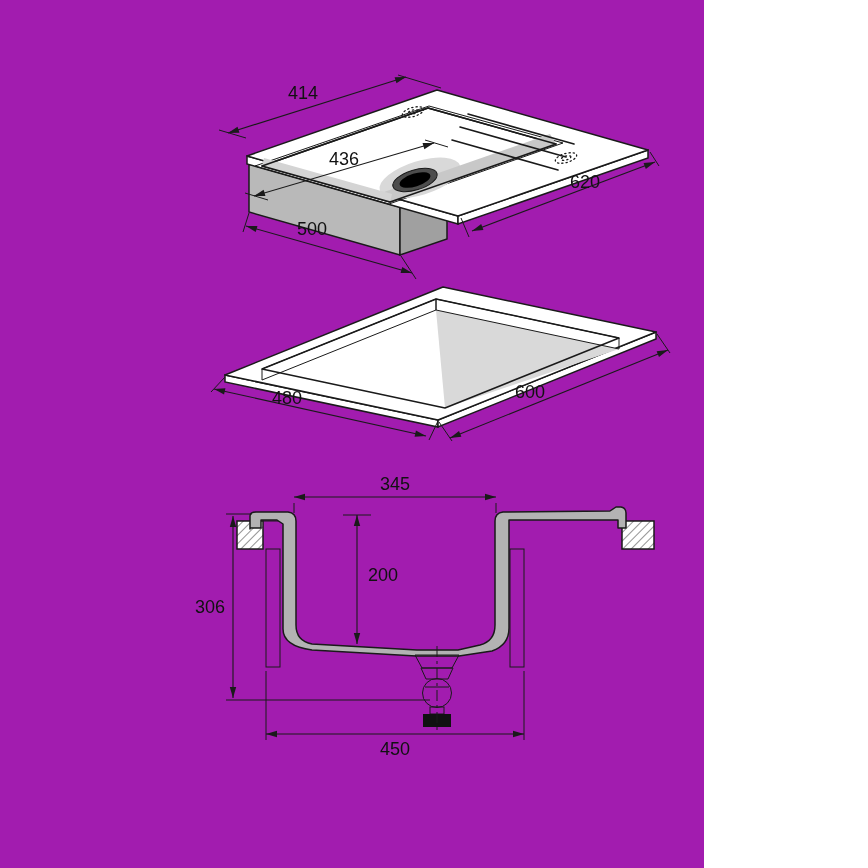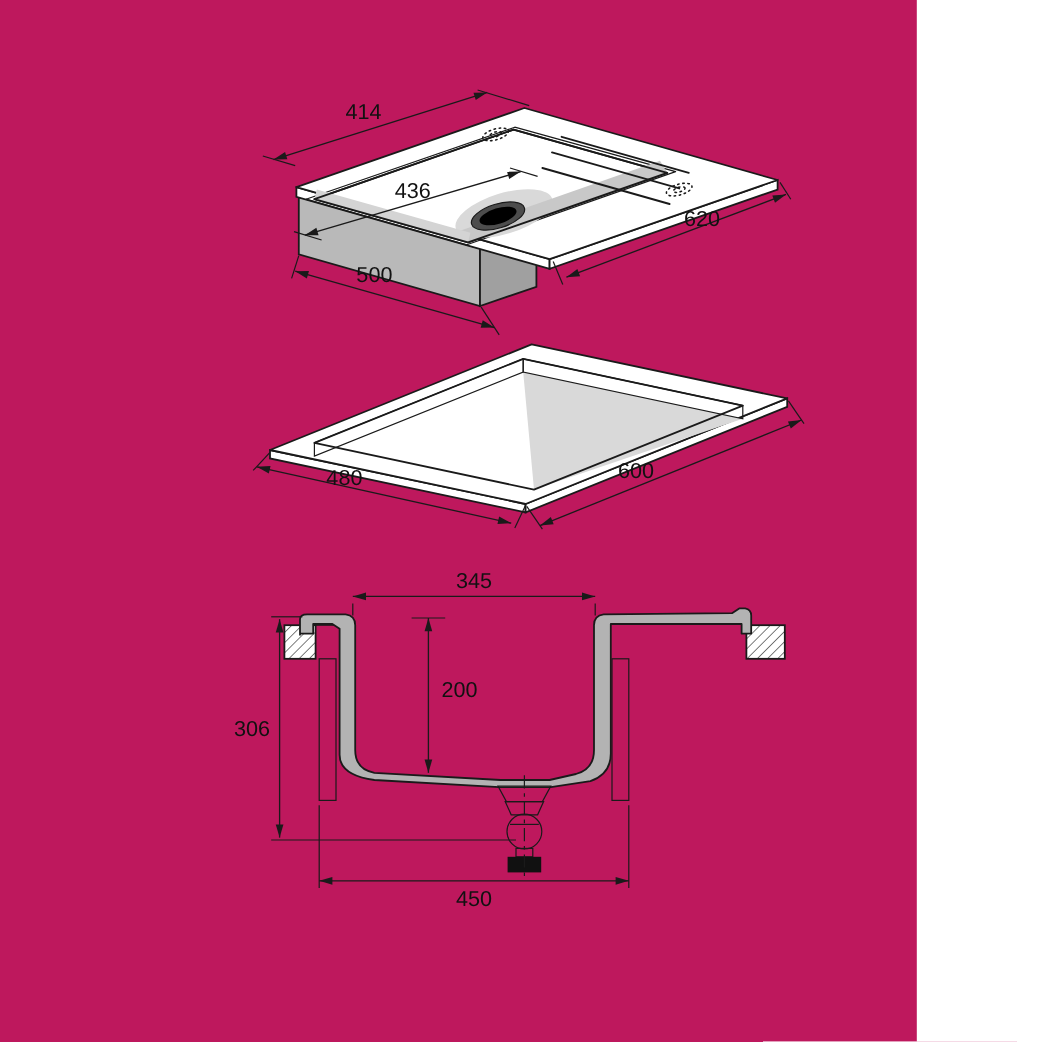--- a/index.html
+++ b/index.html
@@ -1,16 +1,16 @@
 <!DOCTYPE html>
 <html><head>
 <meta charset="utf-8">
 <style>
   html,body{margin:0;padding:0;background:#ffffff;}
-  .canvas{width:764px;height:868px;position:relative;background:#be185d;overflow:hidden;}
+  .canvas{width:704px;height:868px;position:relative;background:#a21caf;overflow:hidden;}
   svg{display:block;}
   .ln{stroke:#1a1a1a;stroke-width:1.5;}
   .thin{stroke:#1a1a1a;stroke-width:1;fill:none;}
   .dim-line{stroke:#1a1a1a;stroke-width:1.1;fill:none;}
   .dim{font-family:"Liberation Sans",sans-serif;font-size:18px;fill:#111;text-anchor:middle;}
 </style>
 </head>
 <body>
 
 <div class="canvas">

